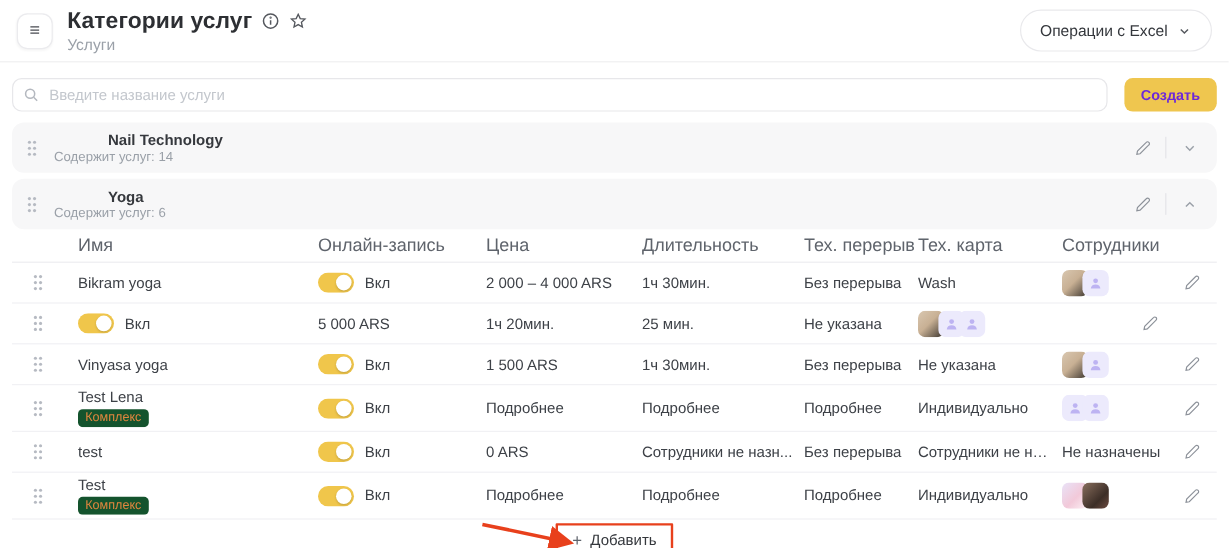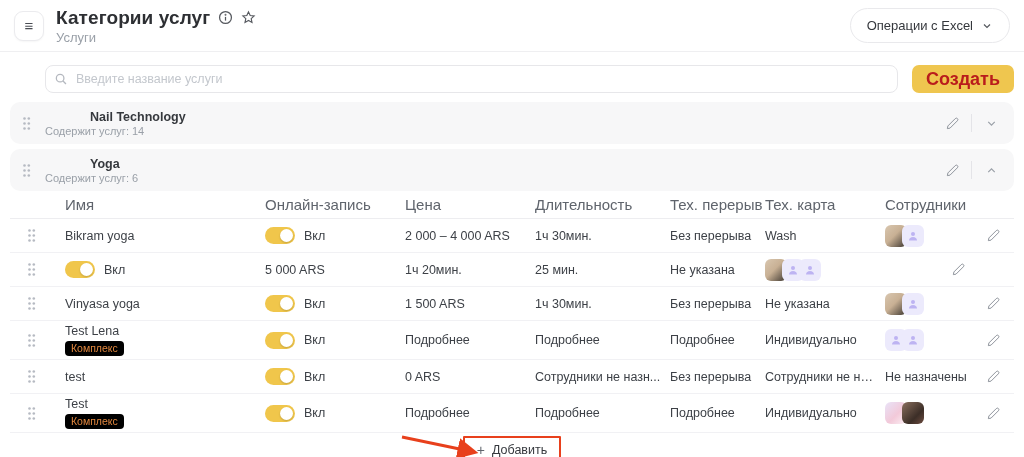--- a/index.html
+++ b/index.html
@@ -18,27 +18,27 @@
   .page-title { font-size:19px; font-weight:700; color:#2d2f33; letter-spacing:.1px; }
   .title-icon { display:flex; align-items:center; color:#55585e; }
   .subtitle { font-size:13px; color:#9aa0a8; margin-top:1px; }
   .excel-btn { margin-left:auto; display:flex; align-items:center; gap:8px; padding:9px 16px;
     border:1px solid #e9e9ec; border-radius:20px; background:#fff; font-size:13px; color:#34373c; cursor:pointer; }
   .excel-btn svg { margin-top:1px; }
 
   
   .content { padding:0 10px; }
   .toolbar { display:flex; gap:14px; margin-top:13px; align-items:center; }
-  .search-wrap { flex:1; position:relative;margin-left:35px; }
+  .search-wrap { flex:1; position:relative; }
   .search-input { width:100%; height:28px; border:1px solid #e7e7ea; border-radius:8px; padding:0 10px 0 30px;
     font-size:12.5px; color:#3d4147; outline:none; font-family:"Liberation Sans",sans-serif; }
   .search-input::placeholder { color:#c3c7cd; }
   .search-icon { position:absolute; left:9px; top:7px; color:#b4b8bf; }
-  .create-btn { height:28px; padding:0 14px; background:#efc64f; color:#b91c1c; font-weight:700;
-    border:none; border-radius:7px; font-size:18px; cursor:pointer; font-family:"Liberation Sans",sans-serif; }
+  .create-btn { height:28px; padding:0 14px; background:#efc64f; color:#6d28d9; font-weight:700;
+    border:none; border-radius:7px; font-size:12px; cursor:pointer; font-family:"Liberation Sans",sans-serif; }
 
   
   .category-list { margin-top:9px; display:flex; flex-direction:column; gap:5px; }
   .category-card { background:#f7f7f8; border-radius:10px; height:42px; display:flex; align-items:center; padding:0 8px 0 12px; }
   .drag-handle { color:#b6bac2; display:flex; align-items:center; cursor:grab; margin-right:14px; }
   .cat-text { display:flex; flex-direction:column; justify-content:center; gap:1px; }
   .cat-name { font-size:12.5px; font-weight:700; color:#35383d;margin-left:45px; }
   .cat-count { font-size:11px; color:#9aa0a8; }
   .cat-actions { margin-left:auto; display:flex; align-items:center; }
   .icon-btn { width:30px; height:26px; display:flex; align-items:center; justify-content:center;
@@ -47,21 +47,21 @@
 
   
   .svc-table { margin-top:0; }
   .t-grid { display:grid; grid-template-columns:55px 200px 140px 130px 135px 95px 120px 96px 1fr; align-items:center; }
   .t-head { height:28px; border-bottom:1px solid #ededf0; }
   .t-head .th { font-size:15px; color:#5f646c; font-weight:400; }
   .t-row { border-bottom:1px solid #f1f1f4; }
   .t-row .cell { font-size:12.5px; color:#3d4147; padding-right:8px; white-space:nowrap; overflow:hidden; text-overflow:ellipsis; }
   .cell-handle { display:flex; justify-content:flex-start; padding-left:17px; }
   .name-cell { display:flex; flex-direction:column; align-items:flex-start; gap:3px; justify-content:center; }
-  .badge { font-size:10.5px; color:#e0863e; background:#000000; border-radius:4px; padding:2px 6px; line-height:1.1;text-align:center; }
+  .badge { font-size:10.5px; color:#e0863e; background:#14532d; border-radius:4px; padding:2px 6px; line-height:1.1;text-align:center; }
   .muted { color:#c9cdd4; }
   .online-cell { display:flex; align-items:center; gap:9px; }
   .toggle { width:30px; height:17px; border-radius:9px; background:#f0c64b; position:relative; cursor:pointer; flex:0 0 auto; }
   .toggle::after { content:""; position:absolute; right:2px; top:2px; width:13px; height:13px; border-radius:50%;
     background:#fff; box-shadow:0 1px 2px rgba(0,0,0,.18); }
   .edit-cell { display:flex; justify-content:flex-end; padding-right:10px; }
 
   
   .avatars { display:flex; align-items:center; }
   .avatar { width:22px; height:22px; border-radius:6px; flex:0 0 auto; display:flex; align-items:center; justify-content:center; }

